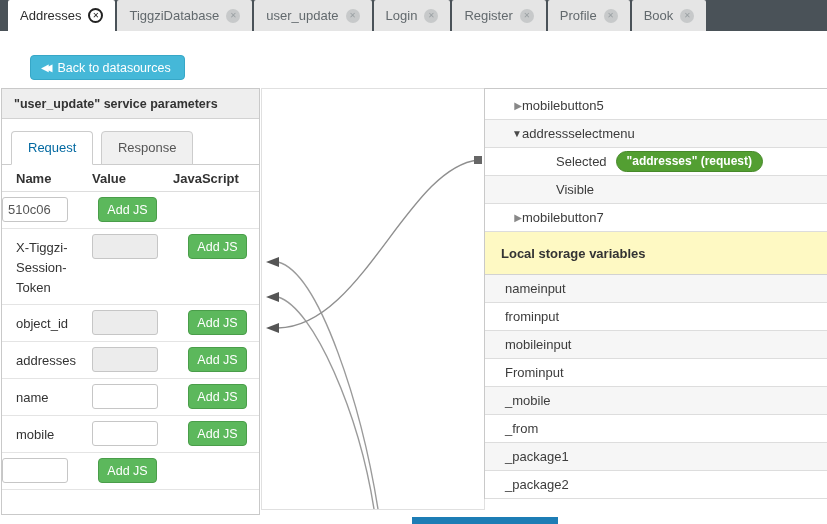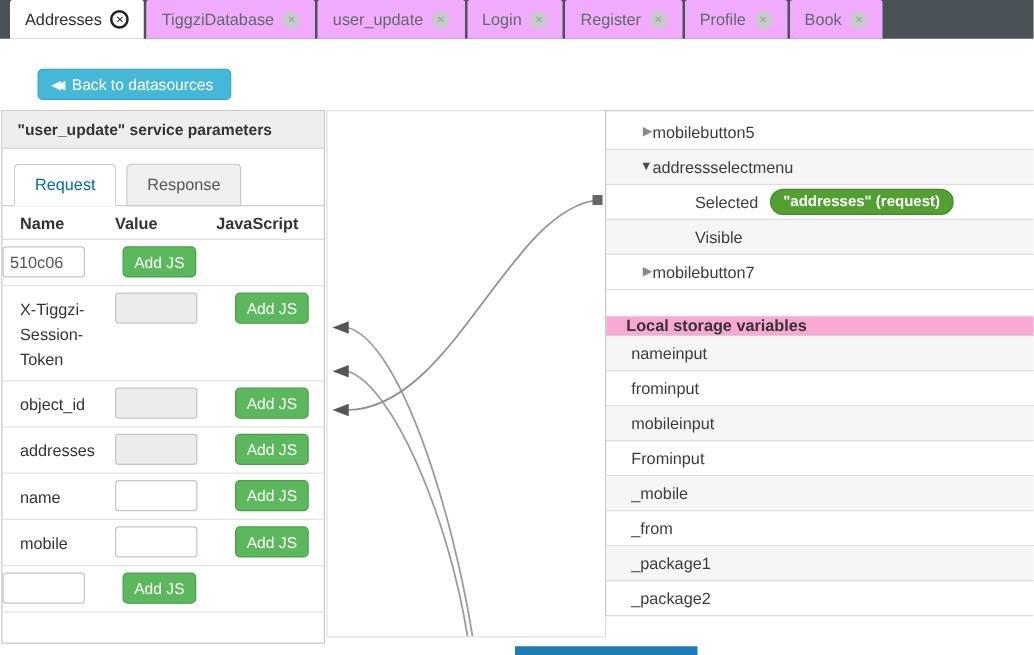--- a/index.html
+++ b/index.html
@@ -4,21 +4,21 @@
 <style>
   * { box-sizing: border-box; margin: 0; padding: 0; }
   html,body { width:827px; height:524px; overflow:hidden; background:#fff;
     font-family:"Liberation Sans","DejaVu Sans",sans-serif; }
   body { position:relative; }
 
   
   .tabbar { position:absolute; left:0; top:0; width:827px; height:31px;
     background:#4a5258; display:flex; align-items:stretch; padding-left:8px; }
   .wtab { display:flex; align-items:center; gap:7px; padding:0 12px;
-    background:#f0abfc; color:#62696d; font-size:13px; margin-right:2px;
+    background:#e5e5e5; color:#62696d; font-size:13px; margin-right:2px;
     border-radius:2px 2px 0 0; cursor:pointer; white-space:nowrap; }
   .wtab.active { background:#fff; color:#2e2e2e; }
   .wclose { width:14px; height:14px; border-radius:50%; display:flex;
     align-items:center; justify-content:center; font-size:8px; font-weight:bold;
     background:#c7c9ca; color:#9aa0a3; flex:0 0 auto; }
   .wtab.active .wclose { background:#fff; color:#222; border:2px solid #222;
     width:15px; height:15px; font-size:8px; }
 
   
   .back-btn { position:absolute; left:30px; top:55px; height:25px;
@@ -74,23 +74,23 @@
   .tree-row.property { padding-left:71px; }
   .tree-group .tree-row:nth-of-type(even) { background:#f6f6f6; }
   .tri { width:17px; display:inline-block; font-size:10px; color:#888; }
   .tree-row.collapsed .tri::before { content:"\25B6"; }
   .tree-row.expanded .tri { color:#4a4a4a; }
   .tree-row.expanded .tri::before { content:"\25BC"; }
   .pill { margin-left:9px; background:#539f32; border:1px solid #47892a;
     color:#fff; font-size:12px; font-weight:bold; border-radius:12px;
     padding:2px 10px 3px; }
   .pill:empty { display:none; }
-  .st-header { height:16px; display:flex; align-items:center; padding-left:16px;
-    font-size:13px; font-weight:bold; color:#333; background:#f9a8d4;
-    border-bottom:1px solid #d2d2d2;margin-top:21px; }
+  .st-header { height:43px; display:flex; align-items:center; padding-left:16px;
+    font-size:13px; font-weight:bold; color:#333; background:#fef9c3;
+    border-bottom:1px solid #d2d2d2; }
   .st-row { padding-left:20px; }
   .storage-group .st-row:nth-of-type(odd) { background:#f6f6f6; }
 
   
   .blue-bar { position:absolute; left:412px; top:517px; width:146px; height:7px;
     background:#1d7db5; }
 </style>
 </head>
 <body>
 

